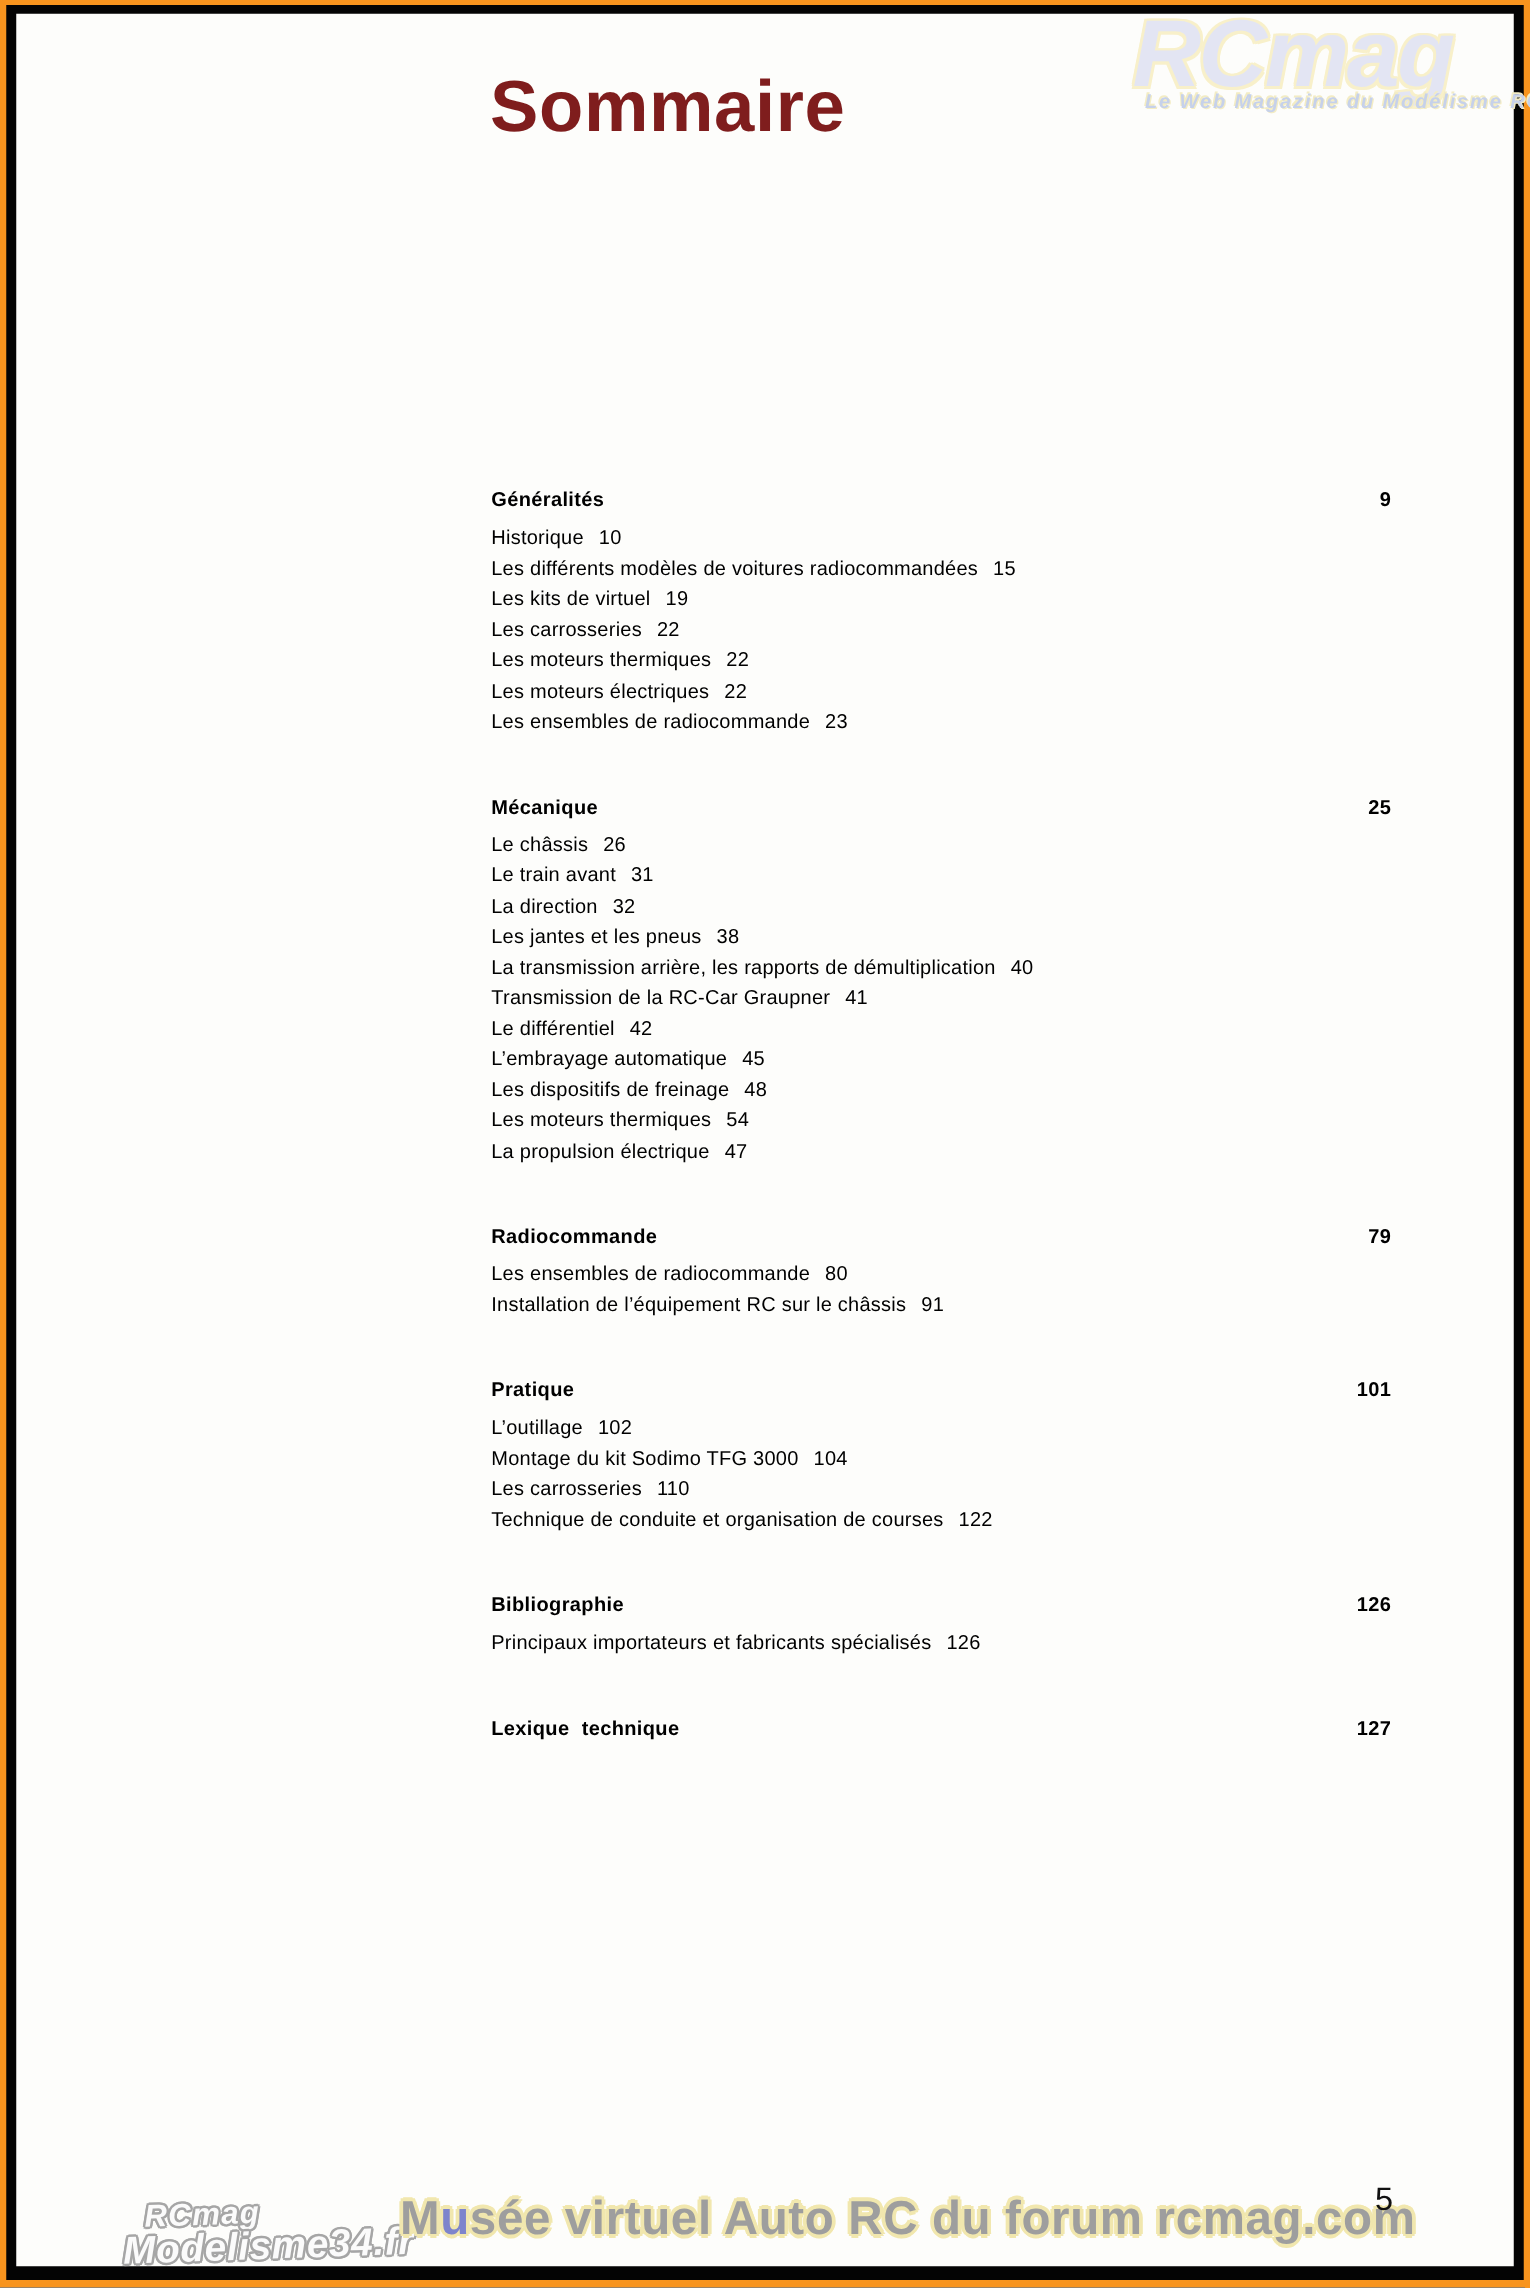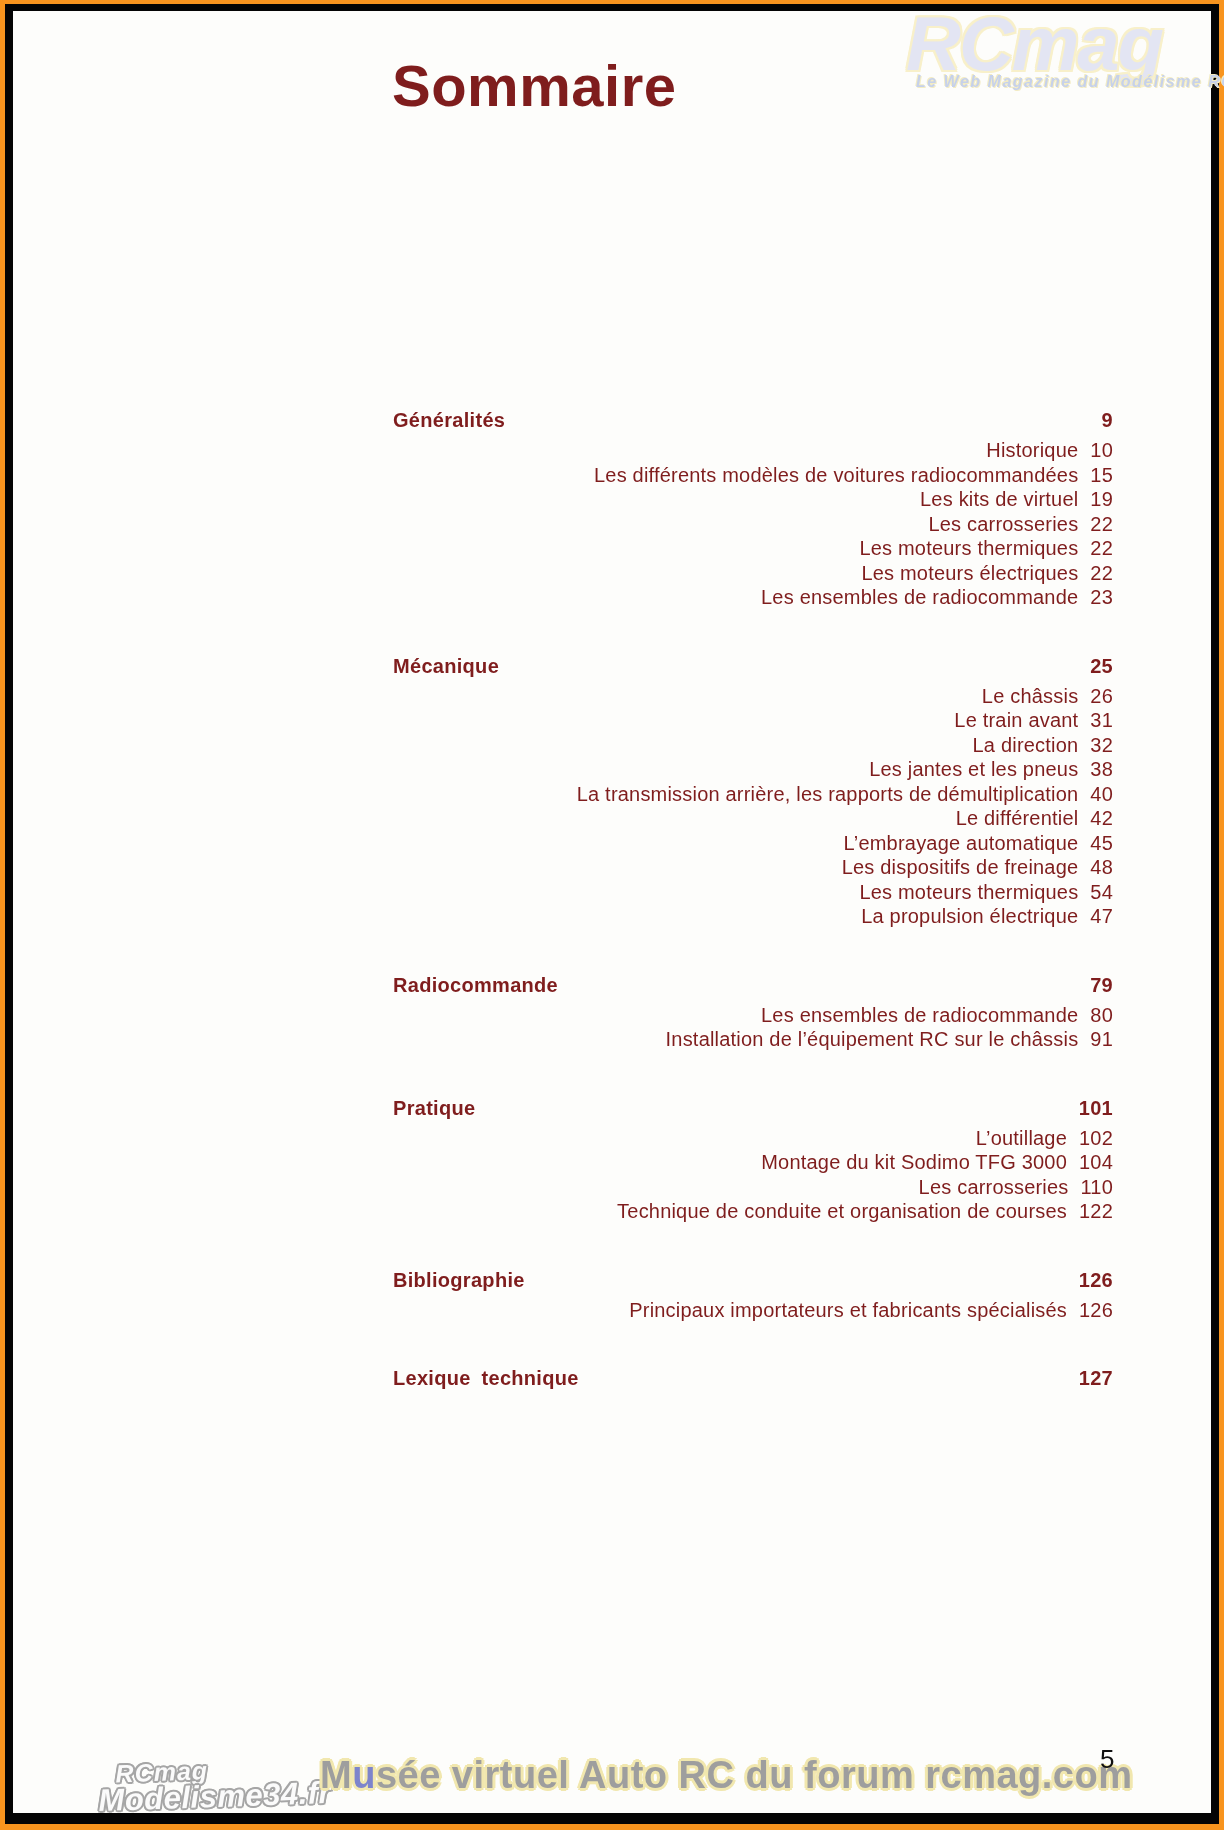--- a/index.html
+++ b/index.html
@@ -43,32 +43,32 @@
   }
   .logo-top .tagline {
     display:block; margin-top:-8px; padding-left:10px;
     font-size:16px; letter-spacing:1.5px; white-space:nowrap;
     color:#c6d1ea;
     text-shadow:1px 1px 0 #f3ecc4, -1px -1px 0 #f3ecc4;
   }
 
   
   .toc {
-    position:absolute; left:393px; top:408px; width:720px;
-    font-size:20px; color:#7f1d1d;
+    position:absolute; left:393px; top:389px; width:720px;
+    font-size:16px; color:#000000;
   }
   .toc-section { margin-top:44px; }
   .toc-section:first-child { margin-top:0; }
   .toc-header {
     display:flex; justify-content:space-between;
     font-weight:bold; line-height:24.5px; padding-bottom:5.5px;
     word-spacing:5px; letter-spacing:0.3px;
   }
   .toc-item {
-    display:flex; justify-content:flex-end;
+    display:flex; justify-content:flex-start;
     line-height:24.5px; letter-spacing:0.2px;
   }
   .toc-item .pg, .toc-header .pg { text-align:right; padding-left:12px; white-space:nowrap; }
   .toc-item .lbl { white-space:nowrap; }
 
   
   .logo-bottom {
     position:absolute; left:98px; top:1758px;
     font-style:italic; font-weight:bold; line-height:1;
     transform:rotate(-2deg);
@@ -180,20 +180,24 @@
         </div>
         <div class="toc-item">
           <span class="lbl">Les jantes et les pneus</span>
           <span class="pg">38</span>
         </div>
         <div class="toc-item">
           <span class="lbl">La transmission arrière, les rapports de démultiplication</span>
           <span class="pg">40</span>
         </div>
         <div class="toc-item">
+          <span class="lbl">Transmission de la RC-Car Graupner</span>
+          <span class="pg">41</span>
+        </div>
+        <div class="toc-item">
           <span class="lbl">Le différentiel</span>
           <span class="pg">42</span>
         </div>
         <div class="toc-item">
           <span class="lbl">L’embrayage automatique</span>
           <span class="pg">45</span>
         </div>
         <div class="toc-item">
           <span class="lbl">Les dispositifs de freinage</span>
           <span class="pg">48</span>

